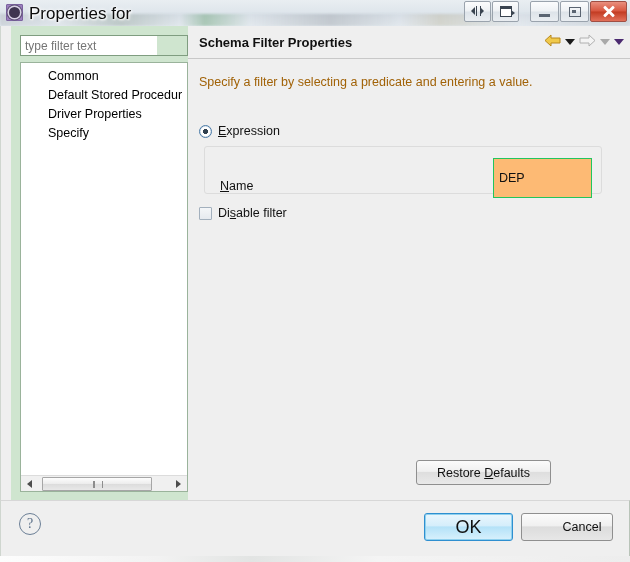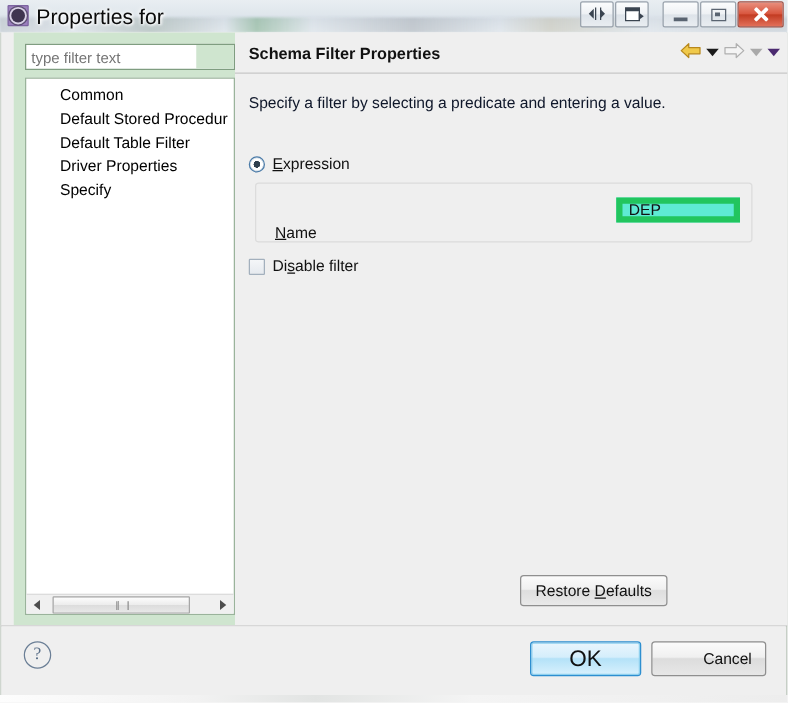--- a/index.html
+++ b/index.html
@@ -343,21 +343,21 @@
     border-top: 6px solid #1a1a1a;
     margin-top: 2px;
   }
   .caret.dim { border-top-color: #a9a9a9; }
   .caret.purple { border-top-color: #4b2a70; }
 
   .pane-desc {
     position: absolute;
     left: 11px; top: 49px;
     font-size: 12.5px;
-    color: #0f172a;
+    color: #a16207;
     white-space: nowrap;
   }
 
   
   .radio-row {
     position: absolute;
     left: 11px; top: 98px;
     display: flex;
     align-items: center;
     gap: 6px;
@@ -414,24 +414,24 @@
   .combo-caret {
     width: 0; height: 0;
     margin-right: 9px;
     border-left: 5px solid transparent;
     border-right: 5px solid transparent;
     border-top: 6px solid #1a1a1a;
   }
   .value-input {
     position: absolute;
     left: 288px; top: 11px;
-    width: 99px; height: 20px;
-    box-sizing: border-box;
-    border: 5px solid #22c55e;
-    background: #5eead4;
+    width: 99px; height: 40px;
+    box-sizing: border-box;
+    border: 1px solid #22c55e;
+    background: #fdba74;
     font-family: "Liberation Sans", sans-serif;
     font-size: 12.5px;
     color: #111;
     padding: 0 5px;
     outline: none;
   }
 
   
   .check-row {
     position: absolute;
@@ -459,21 +459,21 @@
     color: #111;
     display: flex;
     align-items: center;
     justify-content: center;
     white-space: nowrap;
     cursor: default;
   }
   .btn-restore {
     position: absolute;
     left: 228px; top: 434px;
-    width: 118px; height: 25px;
+    width: 135px; height: 25px;
   }
   .btn-apply {
     position: absolute;
     left: 348px; top: 434px;
     width: 86px; height: 25px;
   }
 
   
   .bottom-bar {
     position: absolute;
@@ -567,21 +567,20 @@
   <div class="dialog-body">
 
     <div class="left-pane">
       <input class="filter-input" type="text" placeholder="type filter text" style="">
       <div class="filter-input-capsule"></div>
 
       <div class="tree-box">
         <div class="tree-list">
           <div class="tree-item">Common</div>
           <div class="tree-item">Default Stored Procedur</div>
-          <div class="tree-item">Default Table Filter</div>
           <div class="tree-item">Driver Properties</div>
           <div class="tree-item">Specify</div>
         </div>
 
         <div class="tree-scroll">
           <div class="tsb-arrow left">
               <i></i>
             </div>
           <div class="tsb-thumb"></div>
           <div class="tsb-arrow right">

